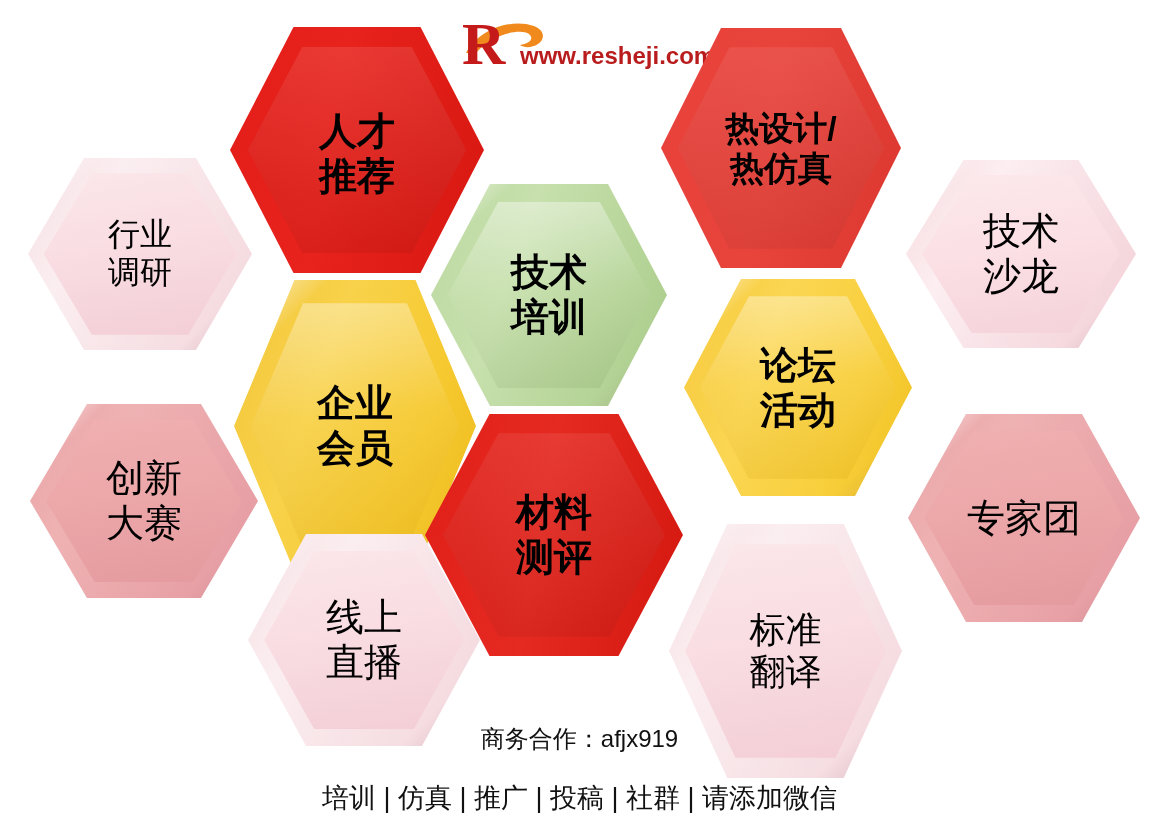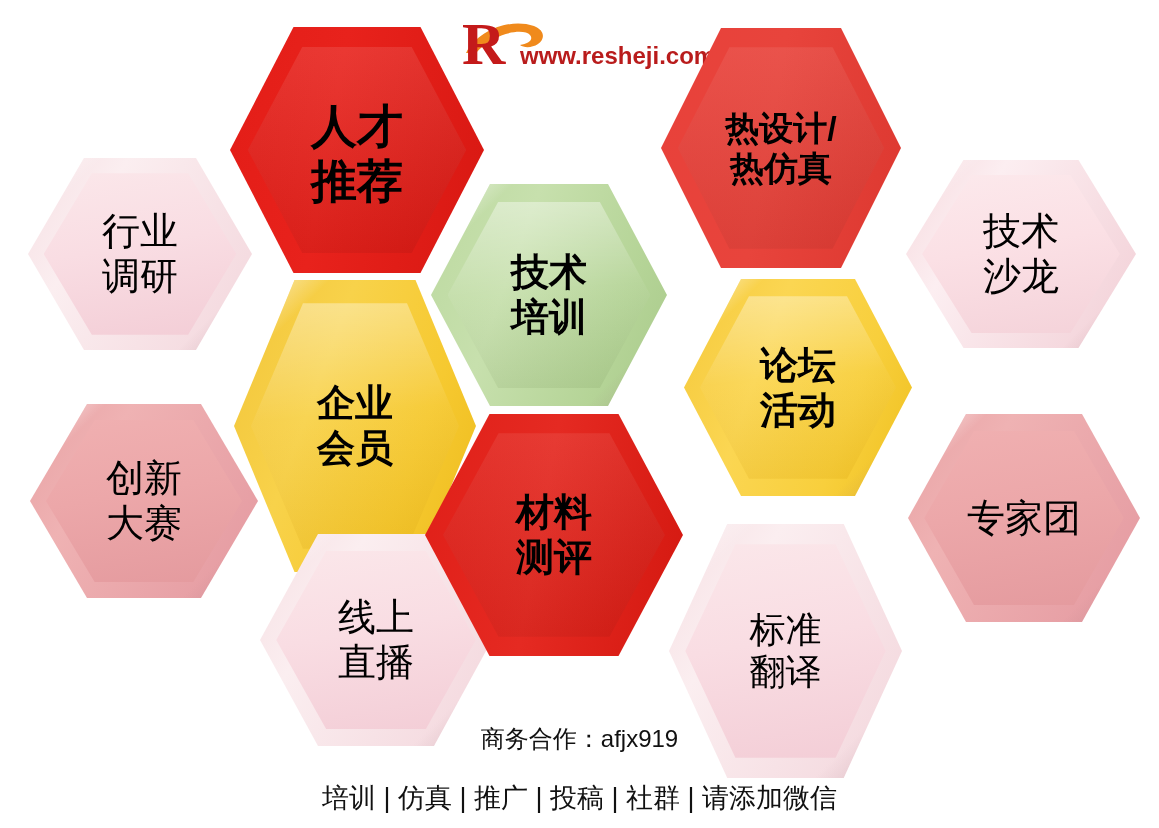--- a/index.html
+++ b/index.html
@@ -94,46 +94,46 @@
     <svg class="logo-swoosh" viewBox="0 0 84 40">
       <path d="M2 33 C 14 10, 46 -2, 70 6 C 80 10, 82 18, 74 24 C 68 28, 60 28, 56 25 C 64 24, 70 20, 66 15 C 60 8, 30 12, 12 33 Z" fill="#f08a1c"></path>
     </svg>
     <div class="logo-r">R</div>
     <div class="logo-url">www.resheji.com</div>
   </div>
 
   <div class="hex sk-pinkL" style="left:28px;top:158px;width:224px;height:192px;">
     <div class="bevel bev-light"></div>
     <div class="inner"></div>
-    <div class="lbl n" style="font-size:38px;">行业
+    <div class="lbl n" style="font-size:32px;">行业
 调研</div>
   </div>
 
   <div class="hex sk-pinkM" style="left:30px;top:404px;width:228px;height:194px;">
     <div class="bevel bev-light"></div>
     <div class="inner"></div>
     <div class="lbl n" style="font-size:38px;">创新
 大赛</div>
   </div>
 
   <div class="hex sk-red" style="left:230px;top:27px;width:254px;height:246px;">
     <div class="bevel bev-none"></div>
     <div class="inner"></div>
-    <div class="lbl b" style="font-size:46px;margin-top:7px;">人才
+    <div class="lbl b" style="font-size:38px;margin-top:7px;">人才
 推荐</div>
   </div>
 
   <div class="hex sk-yellow" style="left:234px;top:280px;width:242px;height:292px;">
     <div class="bevel bev-light"></div>
     <div class="inner"></div>
     <div class="lbl b" style="font-size:38px;">企业
 会员</div>
   </div>
 
-  <div class="hex sk-pinkL" style="left:260px;top:534px;width:232px;height:212px;">
+  <div class="hex sk-pinkL" style="left:248px;top:534px;width:232px;height:212px;">
     <div class="bevel bev-light"></div>
     <div class="inner"></div>
     <div class="lbl n" style="font-size:38px;">线上
 直播</div>
   </div>
 
   <div class="hex sk-green" style="left:431px;top:184px;width:236px;height:222px;">
     <div class="bevel bev-light"></div>
     <div class="inner"></div>
     <div class="lbl b" style="font-size:38px;">技术

